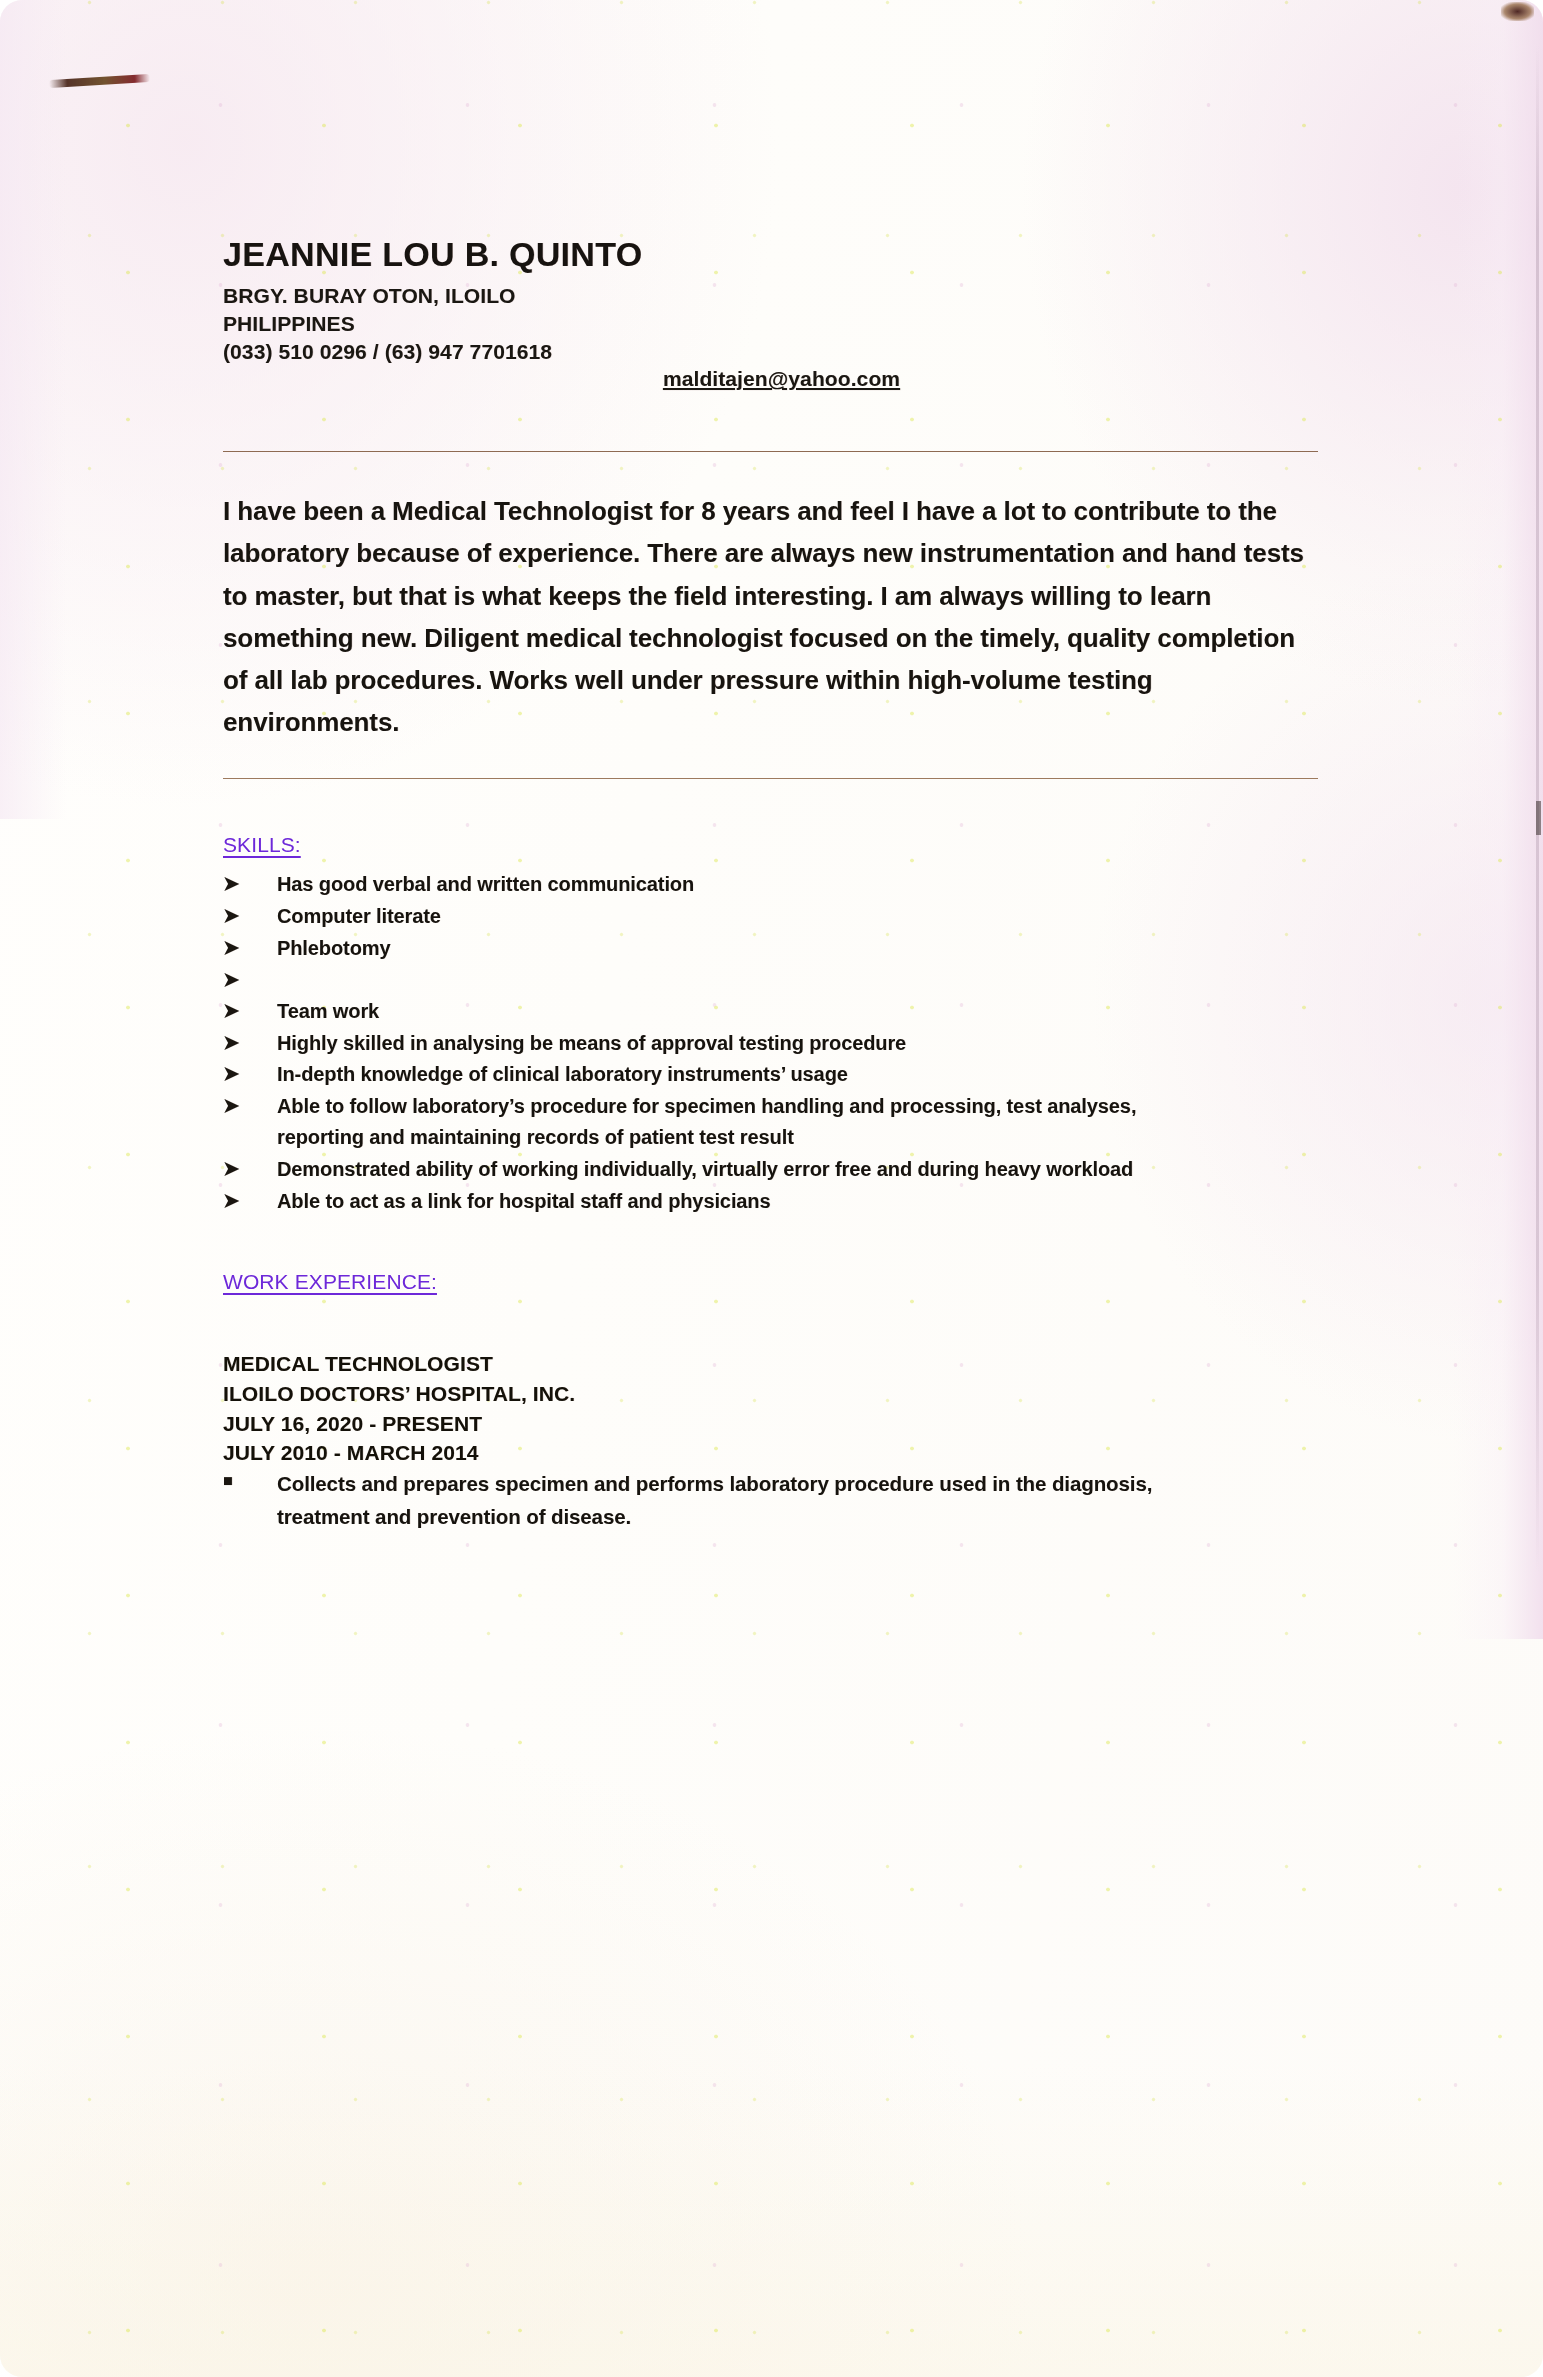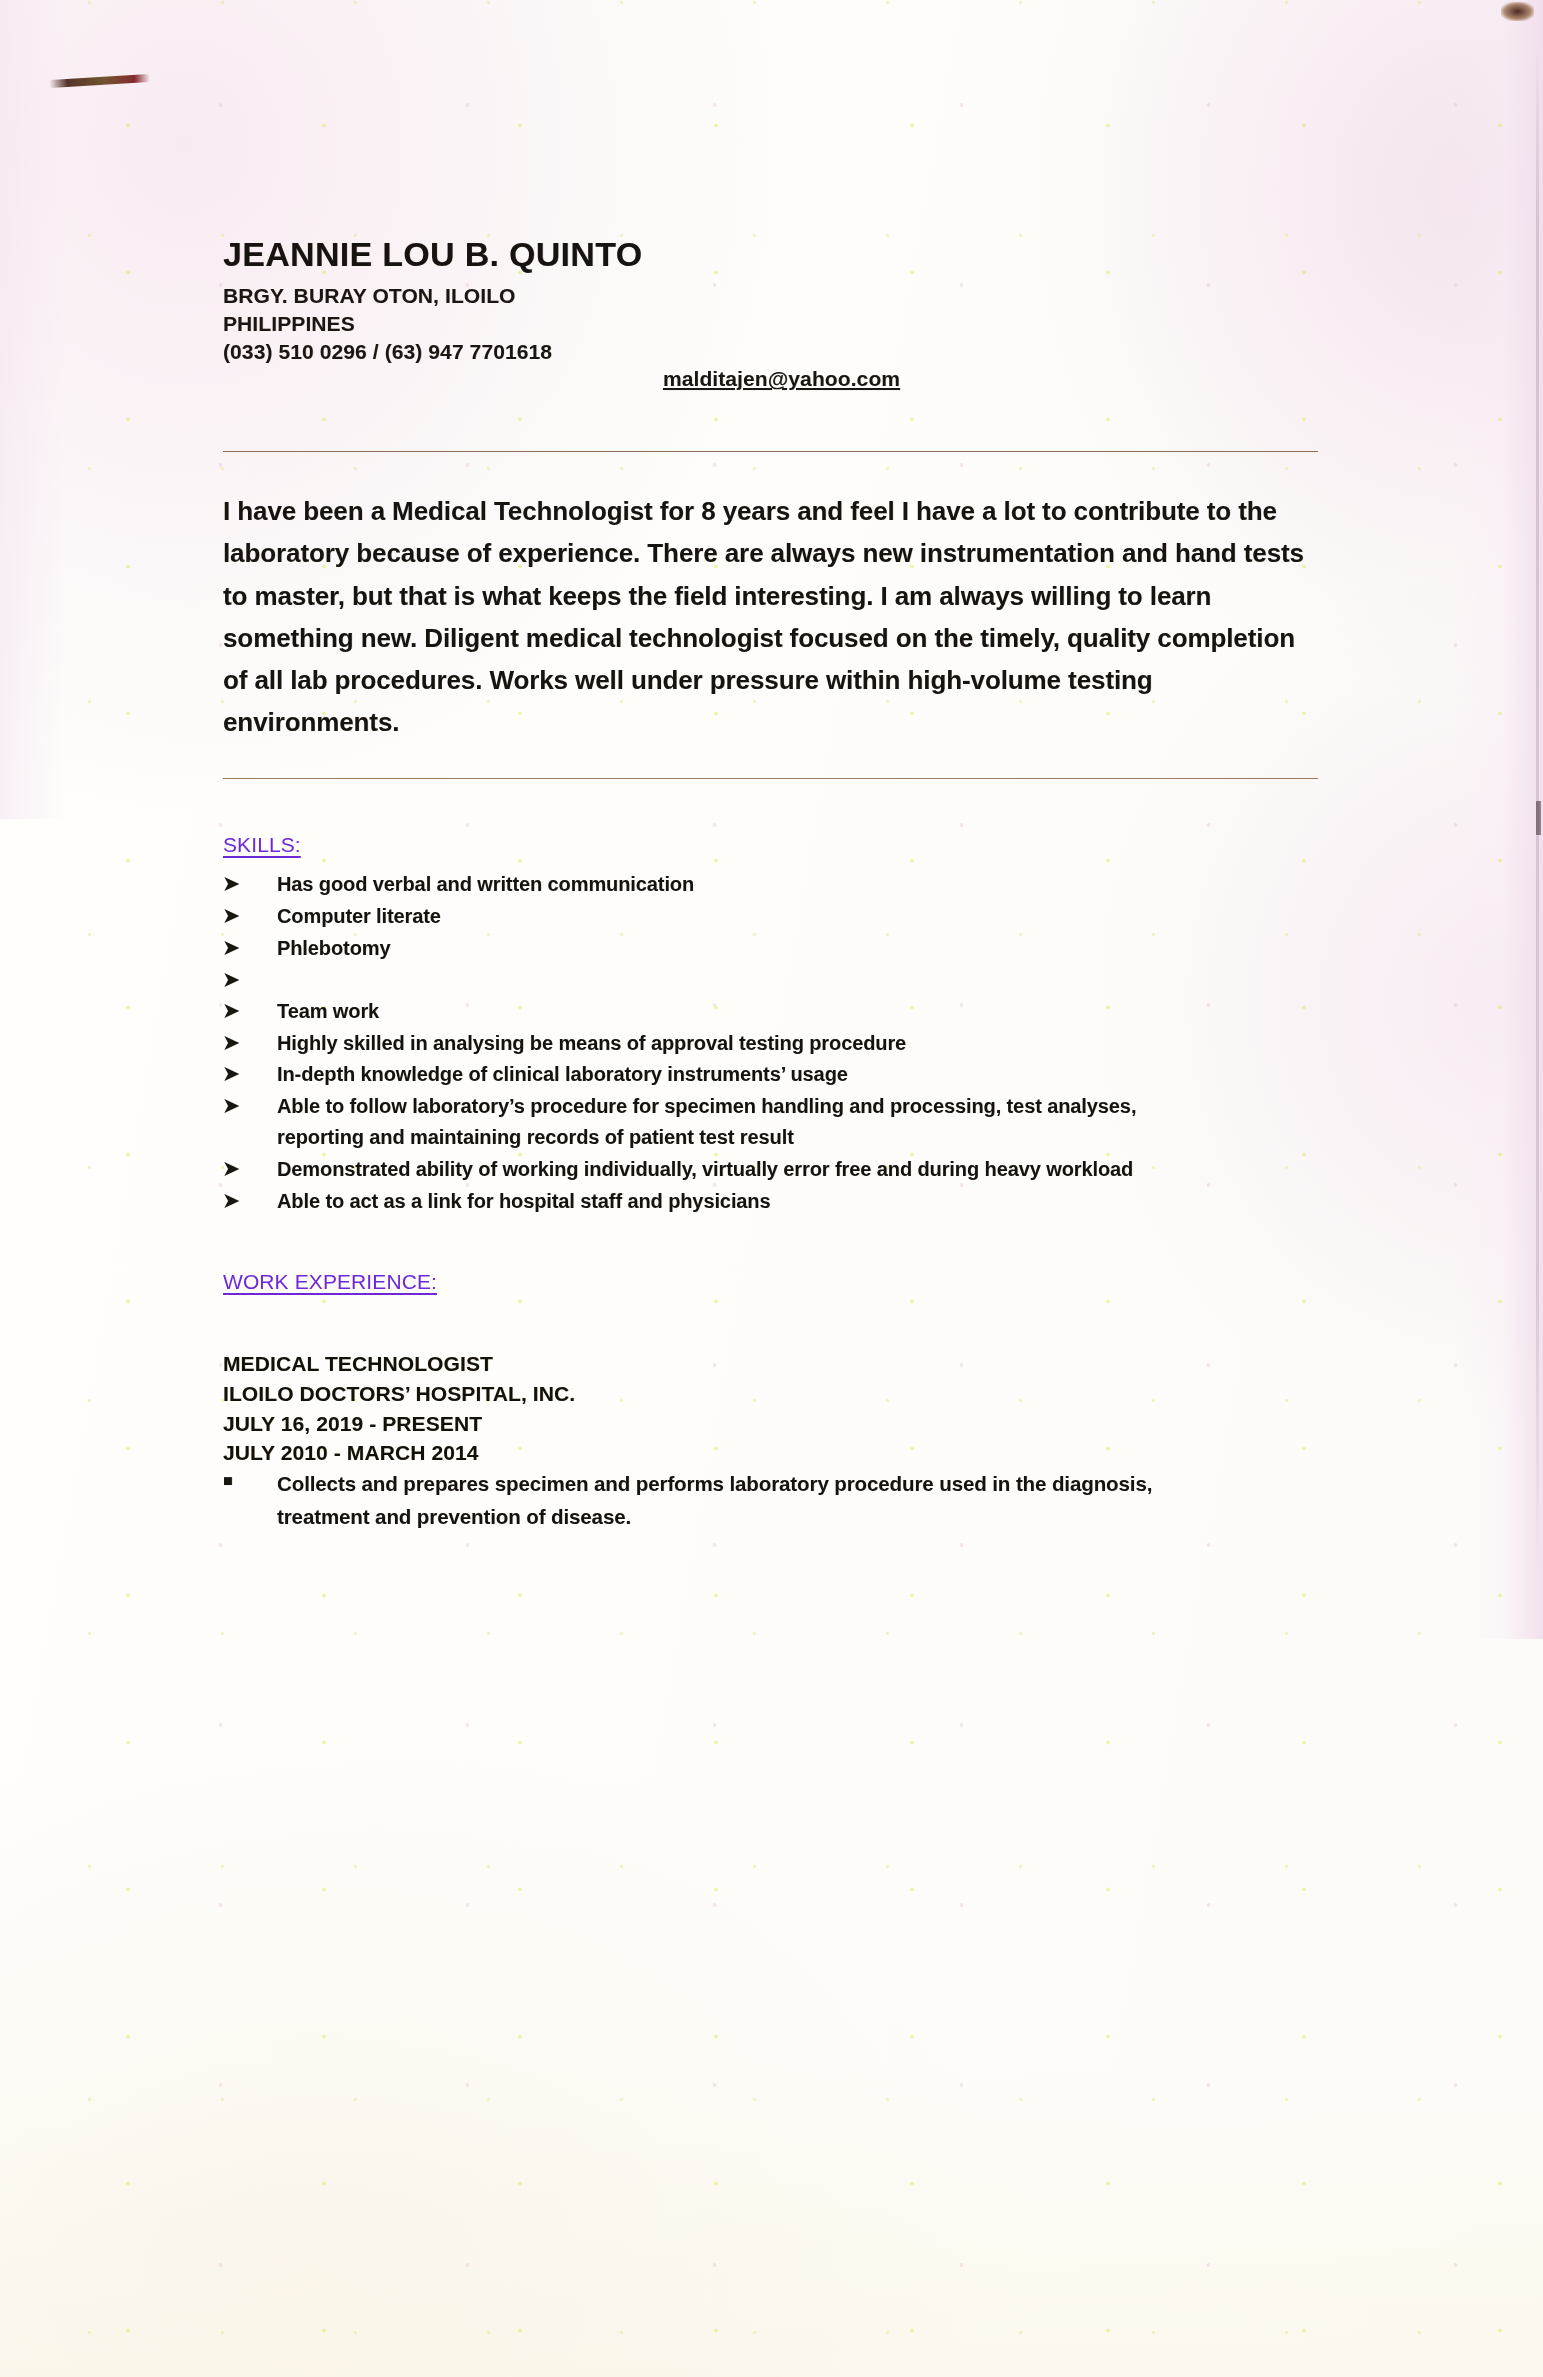--- a/index.html
+++ b/index.html
@@ -10,20 +10,21 @@
   }
 
   #page {
     position: relative;
     width: 1543px;
     height: 2377px;
     background: #fdfdfb;
     overflow: hidden;
     font-family: "Liberation Sans", sans-serif;
     color: #121008;
+    border-radius: 22px;
   }
 
   
   .paper-base {
     position: absolute;
     inset: 0;
     background:
       radial-gradient(ellipse 55% 40% at 12% 6%, rgba(246,232,240,0.85) 0%, rgba(255,255,255,0) 70%),
       radial-gradient(ellipse 40% 30% at 95% 8%, rgba(243,226,238,0.9) 0%, rgba(255,255,255,0) 72%),
       radial-gradient(ellipse 35% 25% at 97% 42%, rgba(244,229,240,0.7) 0%, rgba(255,255,255,0) 75%),
@@ -284,21 +285,21 @@
           </li>
         </ul>
     </div>
 
     <div class="section">
       <div class="section-title">WORK EXPERIENCE:</div>
 
       <div class="job-block">
         <div class="job-line">MEDICAL TECHNOLOGIST</div>
         <div class="job-line">ILOILO DOCTORS’ HOSPITAL, INC.</div>
-        <div class="job-line">JULY 16, 2019 - PRESENT</div>
+        <div class="job-line">JULY 16, 2020 - PRESENT</div>
         <div class="job-line">JULY 2010 - MARCH 2014</div>
       </div>
 
       <ul class="bullets square-bullets duties" id="duties-list">
           <li>
             <span class="marker">■</span>
             <span class="txt">Collects and prepares specimen and performs laboratory procedure used in the diagnosis, treatment and prevention of disease.</span>
           </li>
         </ul>
     </div>

